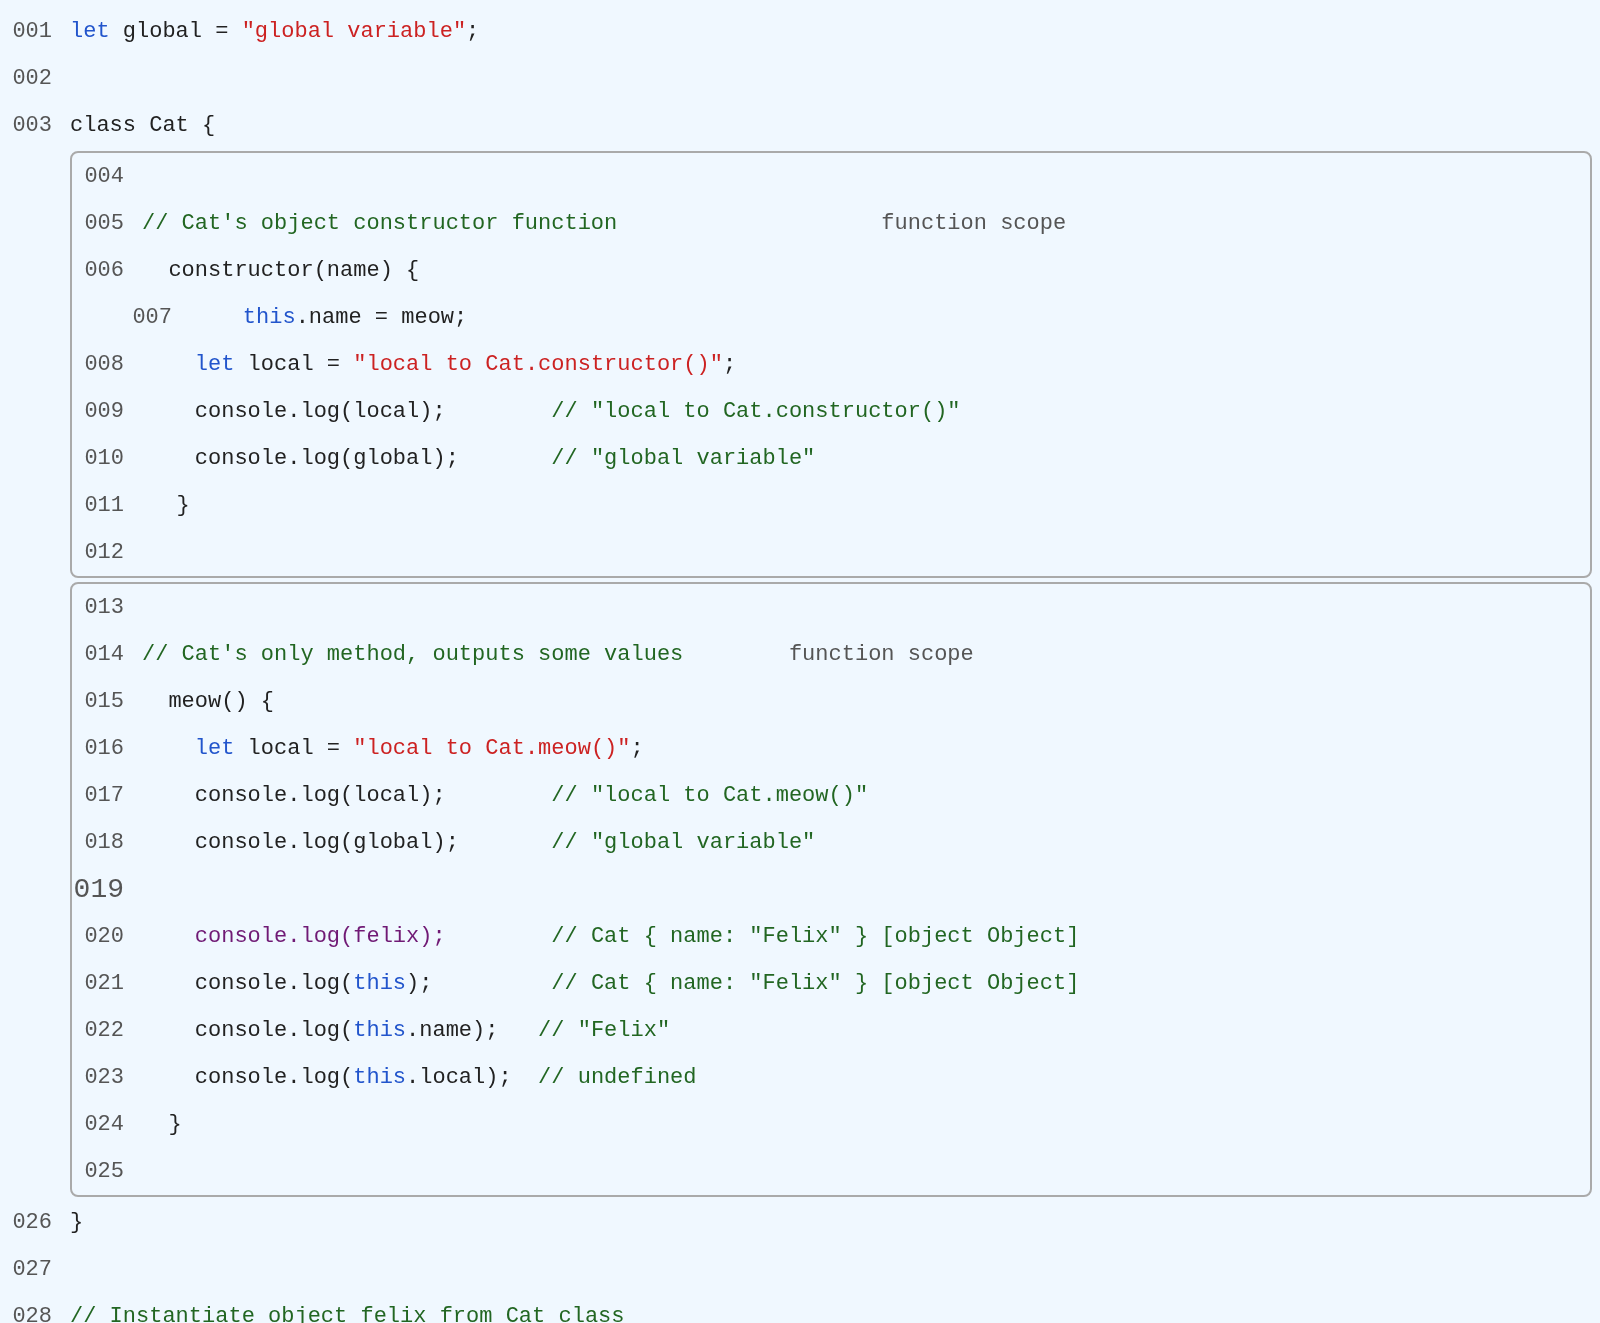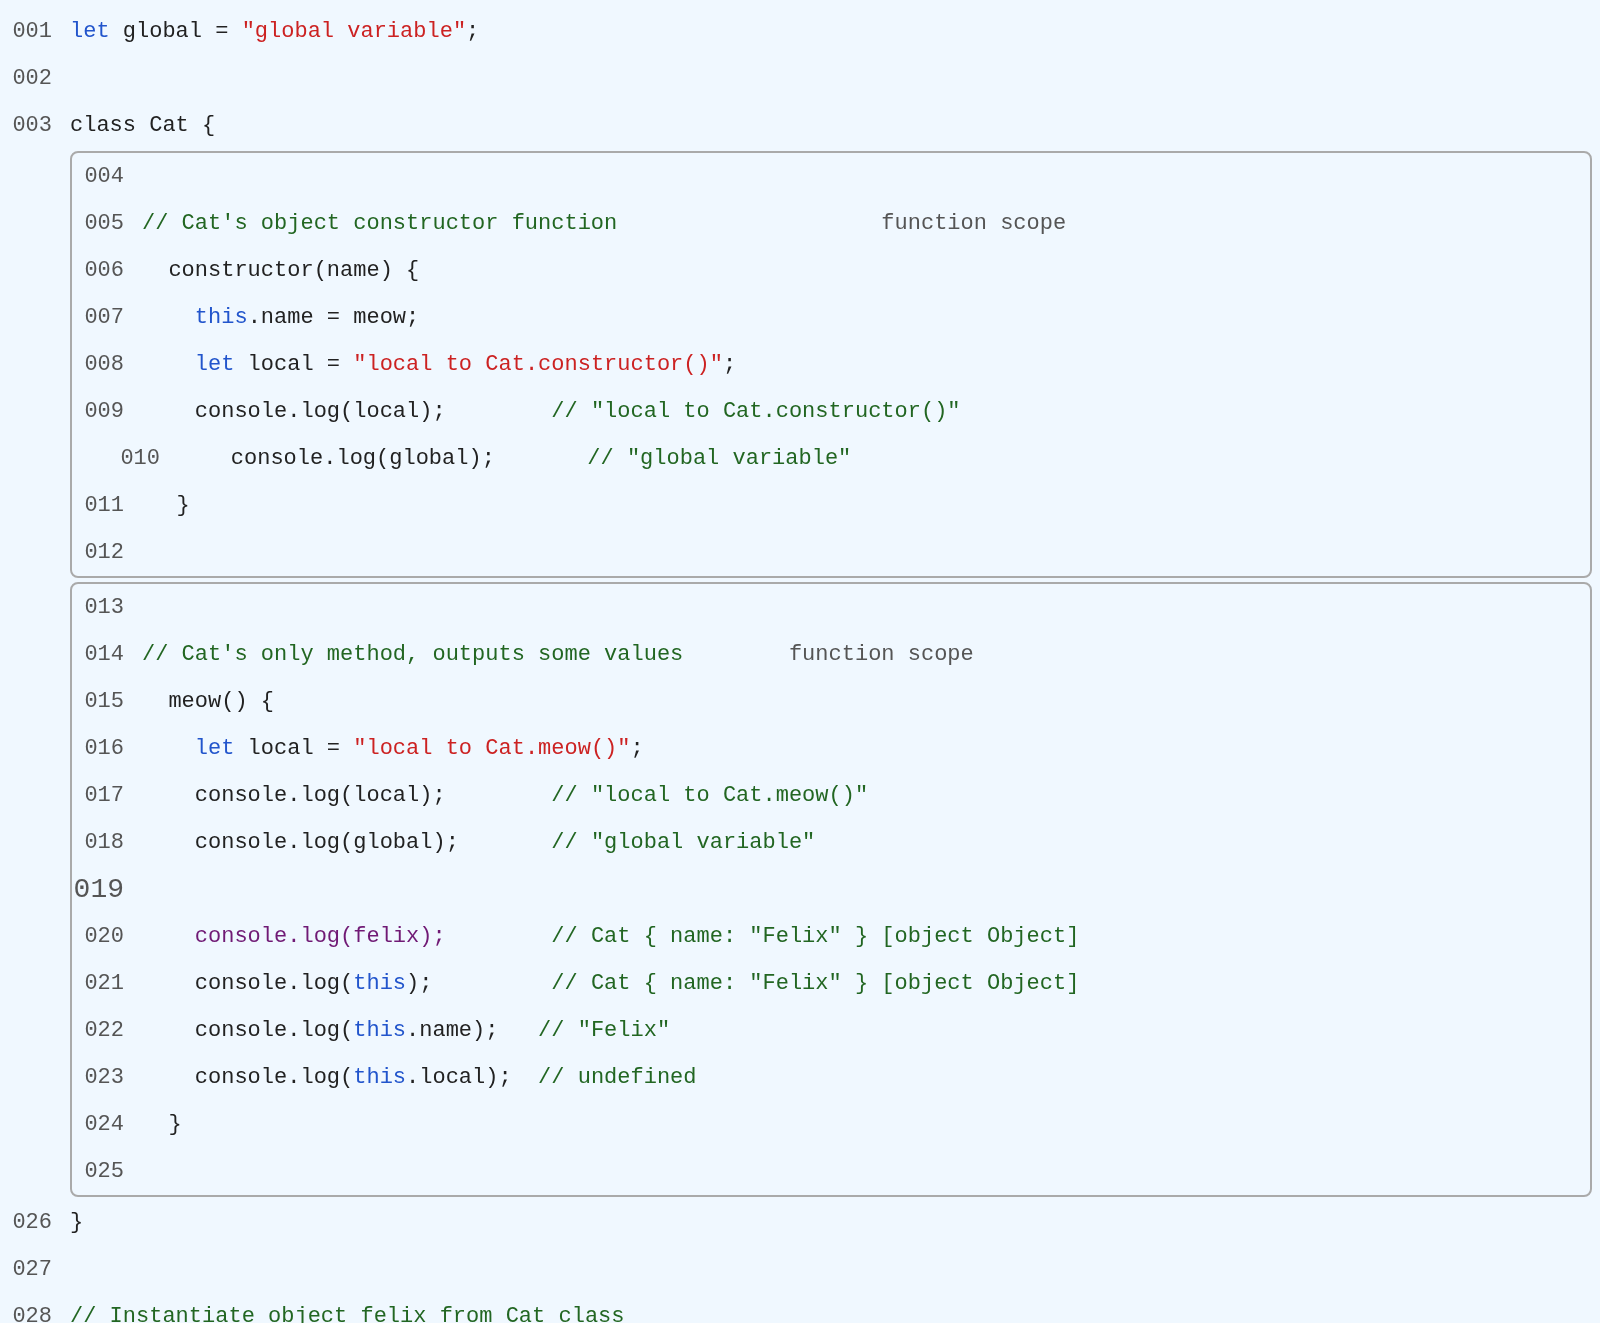--- a/index.html
+++ b/index.html
@@ -78,37 +78,37 @@
       <div style="display:flex; line-height:47px;">
         <span style="color:#555;width:70px;min-width:70px;text-align:right;padding-right:18px;font-size:22px;">005</span>
         <span style="flex:1;white-space:pre;font-size:22px;"><span style="color:#226622">// Cat's object constructor function</span><span style="color:#555">                    function scope</span></span>
       </div>
 
       <div style="display:flex; line-height:47px;">
         <span style="color:#555;width:70px;min-width:70px;text-align:right;padding-right:18px;font-size:22px;">006</span>
         <span style="flex:1;white-space:pre;font-size:22px;"><span style="color:#222">  constructor(name) {</span></span>
       </div>
 
-      <div style="display:flex; line-height:47px;">
+      <div style="display:flex; line-height:47px;margin-left:48px;">
         <span style="color:#555;width:70px;min-width:70px;text-align:right;padding-right:18px;font-size:22px;">007</span>
         <span style="flex:1;white-space:pre;font-size:22px;"><span style="color:#222">    </span><span style="color:#2255cc">this</span><span style="color:#222">.name = meow;</span></span>
       </div>
 
       <div style="display:flex; line-height:47px;">
         <span style="color:#555;width:70px;min-width:70px;text-align:right;padding-right:18px;font-size:22px;">008</span>
         <span style="flex:1;white-space:pre;font-size:22px;"><span style="color:#222">    </span><span style="color:#2255cc">let</span><span style="color:#222"> local = </span><span style="color:#cc2222">"local to Cat.constructor()"</span><span style="color:#222">;</span></span>
       </div>
 
       <div style="display:flex; line-height:47px;">
         <span style="color:#555;width:70px;min-width:70px;text-align:right;padding-right:18px;font-size:22px;">009</span>
         <span style="flex:1;white-space:pre;font-size:22px;"><span style="color:#222">    console.log(local);        </span><span style="color:#226622">// "local to Cat.constructor()"</span></span>
       </div>
 
       <div style="display:flex; line-height:47px;">
-        <span style="color:#555;width:70px;min-width:70px;text-align:right;padding-right:18px;font-size:22px;margin-left:36px;">010</span>
+        <span style="color:#555;width:70px;min-width:70px;text-align:right;padding-right:18px;font-size:22px;">010</span>
         <span style="flex:1;white-space:pre;font-size:22px;"><span style="color:#222">    console.log(global);       </span><span style="color:#226622">// "global variable"</span></span>
       </div>
 
       <div style="display:flex; line-height:47px;gap:8px;">
         <span style="color:#555;width:70px;min-width:70px;text-align:right;padding-right:18px;font-size:22px;">011</span>
         <span style="flex:1;white-space:pre;font-size:22px;"><span style="color:#222">  }</span></span>
       </div>
 
       <div style="display:flex; line-height:47px;">
         <span style="color:#555;width:70px;min-width:70px;text-align:right;padding-right:18px;font-size:22px;">012</span>

